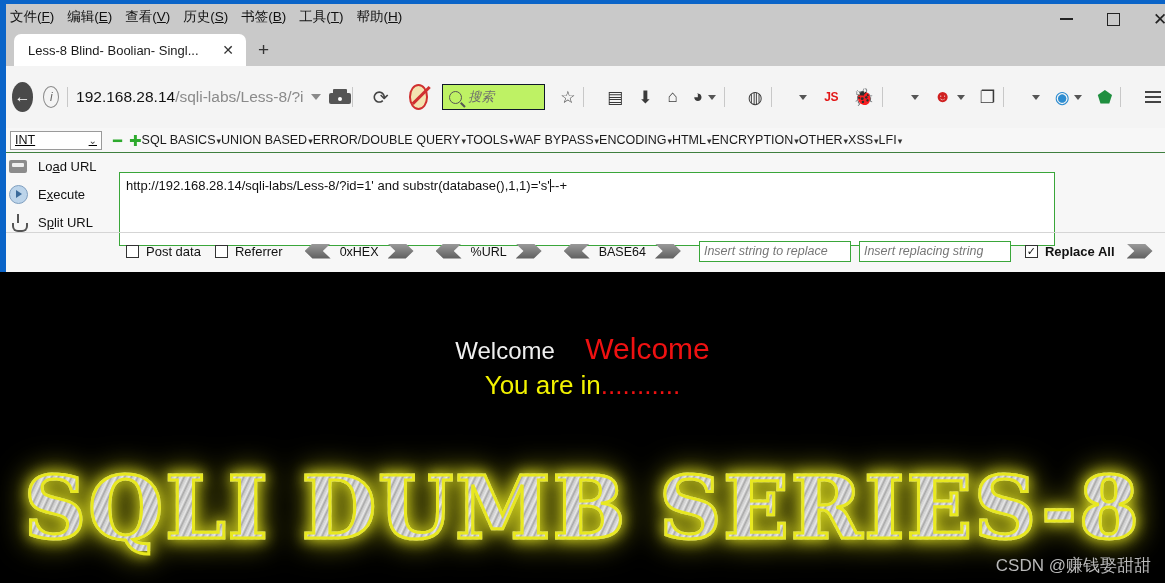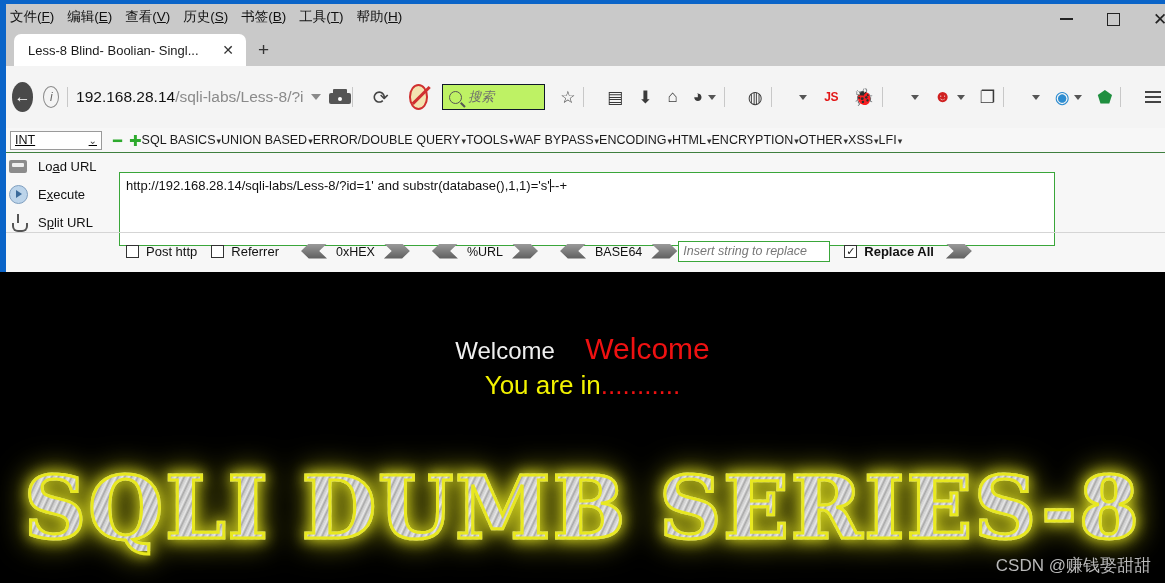--- a/index.html
+++ b/index.html
@@ -282,21 +282,21 @@
       </div>
     </div>
 
     <div class="hb-urlarea">
       <div class="code"><span>http://192.168.28.14/sqli-labs/Less-8/?id=1' and substr(database(),1,1)='s'</span><span class="caretbar"></span><span>--+</span></div>
     </div>
 
     <div class="hb-optrow">
       <div class="opt" style="margin-left:126px;">
         <span class="cbx"></span>
-        <span class="olbl">Post http</span>
+        <span class="olbl">Post data</span>
       </div>
       <div class="opt">
         <span class="cbx"></span>
         <span class="olbl">Referrer</span>
       </div>
 
       <div class="encgrp">
         <span class="arw left">
             <span class="sh"></span>
           </span>
@@ -317,22 +317,25 @@
       <div class="encgrp">
         <span class="arw left">
             <span class="sh"></span>
           </span>
         <span class="elbl">BASE64</span>
         <span class="arw right">
             <span class="sh"></span>
           </span>
       </div>
 
-      <div class="repl" style="margin-left:1px;">
+      <div class="repl" style="margin-left:18px;">
         <span class="ph">Insert string to replace</span>
+      </div>
+      <div class="repl" style="margin-left:8px;">
+        <span class="ph">Insert replacing string</span>
       </div>
       <div class="opt">
         <span class="cbx">✓</span>
         <span class="olbl" style="font-weight:bold;">Replace All</span>
       </div>
       <span class="arw right" style="margin-left:12px;">
           <span class="sh"></span>
         </span>
     </div>
   </div>

